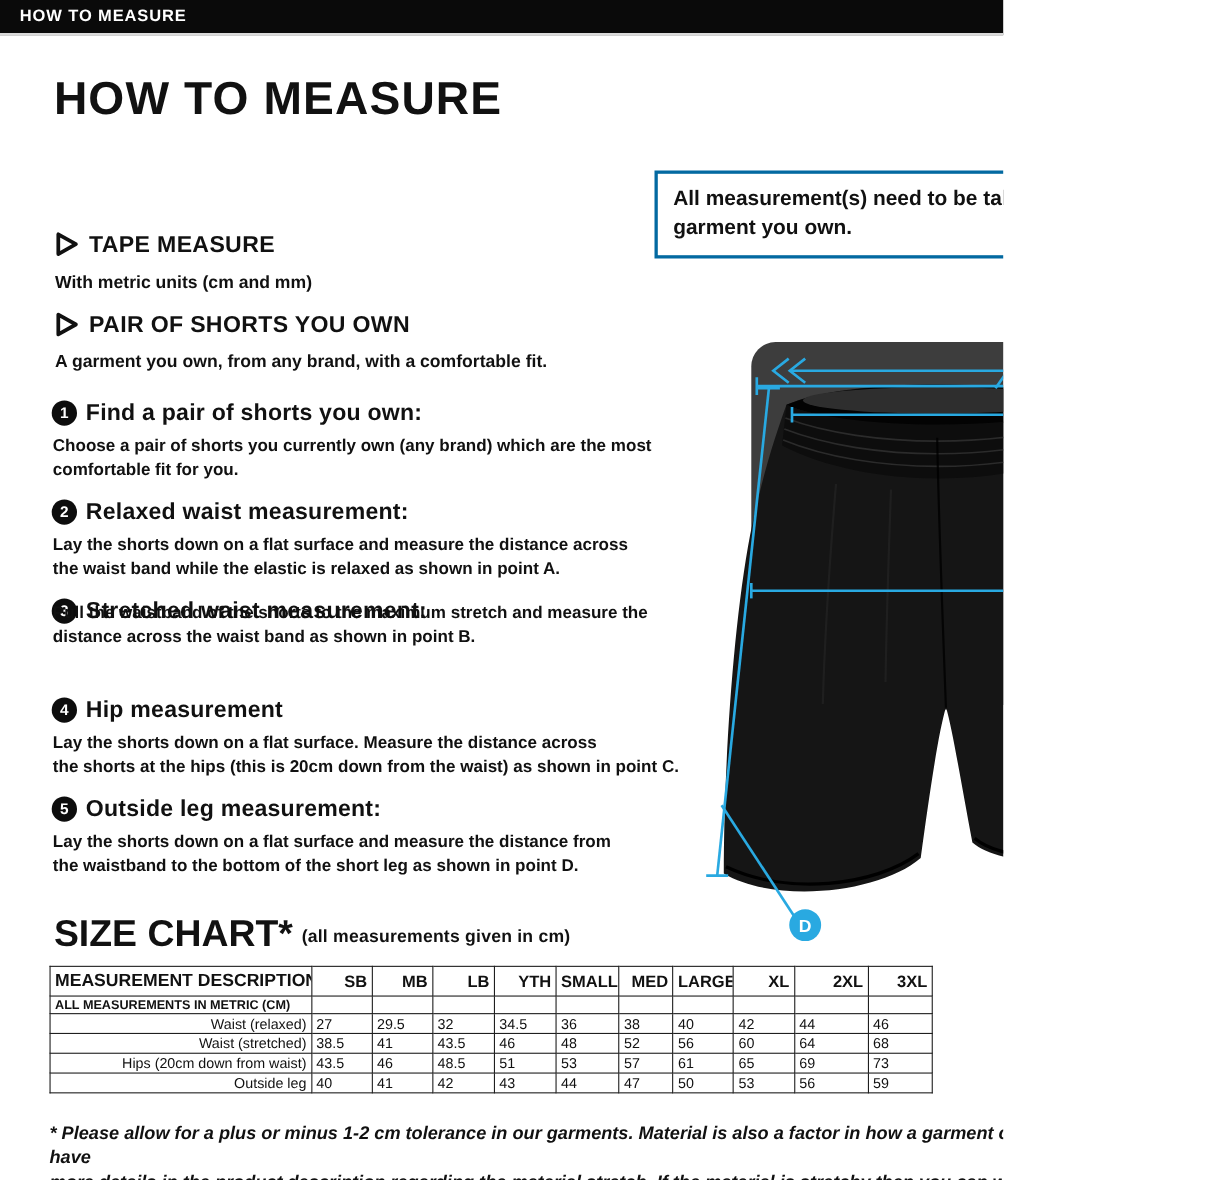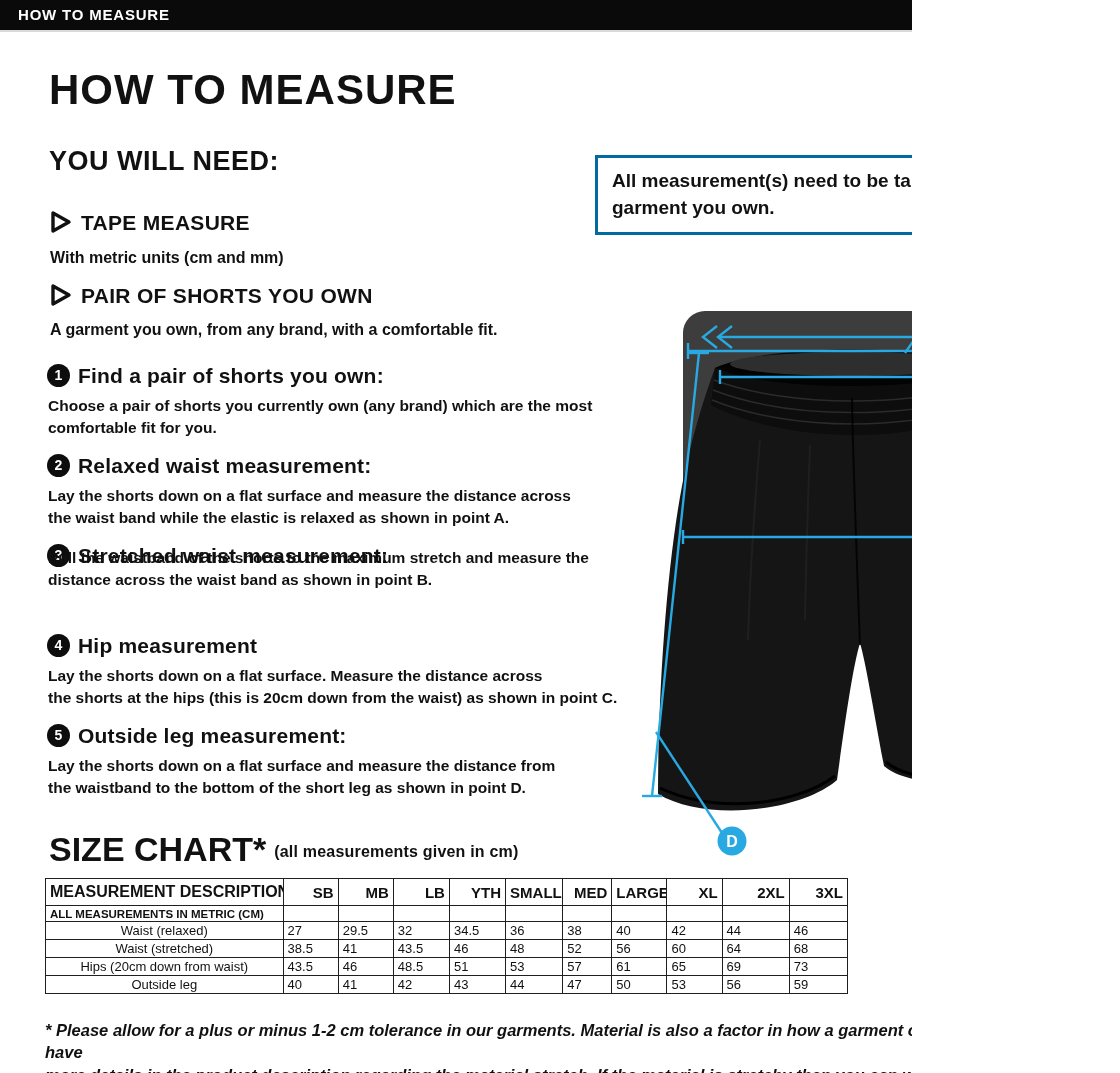--- a/index.html
+++ b/index.html
@@ -33,42 +33,41 @@
 
   
   .sc-h{position:absolute;left:49px;top:830px;font-size:34px;font-weight:800;}
   .sc-sub{font-size:16px;font-weight:700;letter-spacing:.2px;margin-left:8px;vertical-align:4px;}
   table.sc{position:absolute;left:45px;top:878px;width:803px;border-collapse:collapse;table-layout:fixed;}
   table.sc td,table.sc th{border:1.5px solid #1f1f1f;padding:0 4px;overflow:hidden;white-space:nowrap;}
   table.sc th{height:26px;font-size:15px;font-weight:700;text-align:right;}
   table.sc th.desc{font-size:16px;text-align:left;}
   tr.metric td{height:15px;font-size:11.5px;font-weight:700;text-align:left;margin-left:16px;}
   tr.data td{height:17px;font-size:13px;text-align:left;}
-  tr.data td.lbl{text-align:center;}
+  tr.data td.lbl{text-align:right;}
 
   .footnote{position:absolute;left:45px;top:1019px;width:1040px;font-size:16.5px;font-weight:700;font-style:italic;line-height:1.36;white-space:pre-line;}
 
   .diagram{position:absolute;left:620px;top:240px;width:500px;height:635px;}
   svg text{font-family:"Liberation Sans",sans-serif;}
 </style>
 </head>
 <body>
 
 <div id="page">
 
   <div class="hdr">
     <div class="hdr-title">HOW TO MEASURE</div>
     <div class="hdr-logo">
       <span class="s">S<i style="top:5px"></i><i style="top:10px"></i></span>
       <div class="nm">SURRIDGE</div>
     </div>
   </div>
 
   <div class="h1">HOW TO MEASURE</div>
-  <div class="h2">YOU WILL NEED:</div>
 
   <div class="note">All measurement(s) need to be taken from a garment you own.</div>
 
   <svg class="tri" style="left:50px;top:210px" viewBox="0 0 22 24">
       <polygon points="3,3 3,21 19,12" fill="#fff" stroke="#111" stroke-width="3.4" stroke-linejoin="round"></polygon>
     </svg>
   <div class="need-t" style="left:81px;top:211px">TAPE MEASURE</div>
   <div class="need-d" style="left:50px;top:237px">With metric units (cm and mm)</div>
 
   <svg class="tri" style="left:50px;top:283px" viewBox="0 0 22 24">

